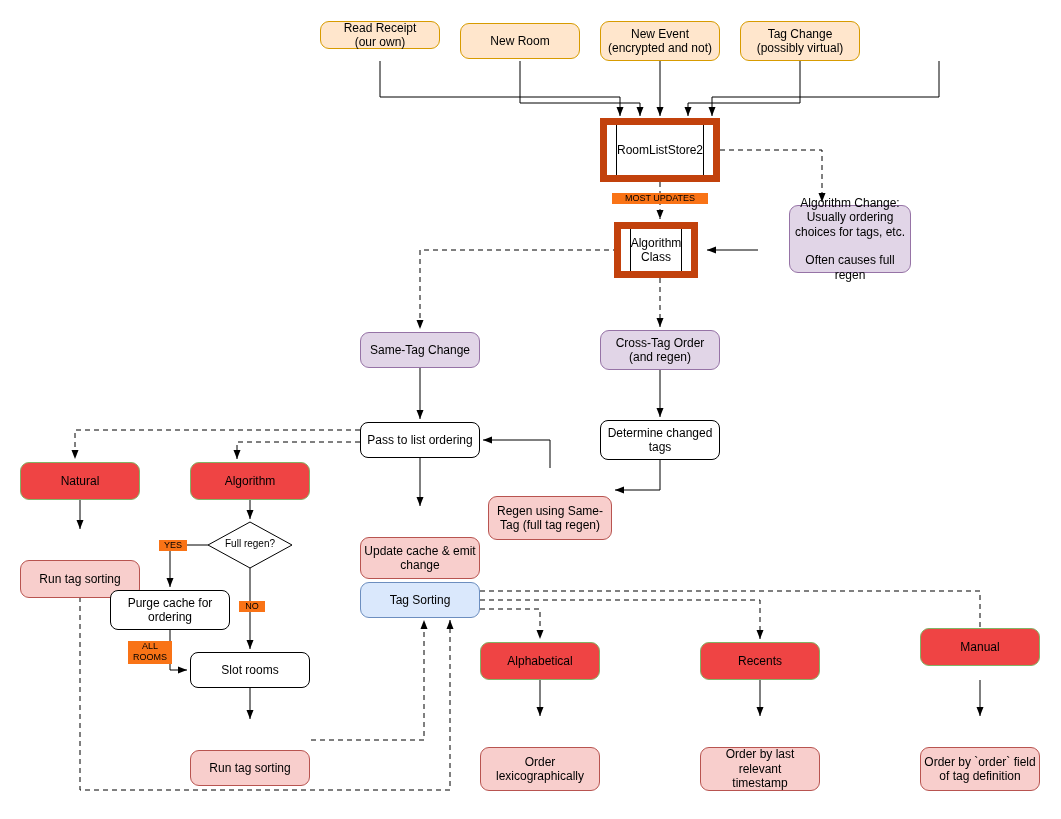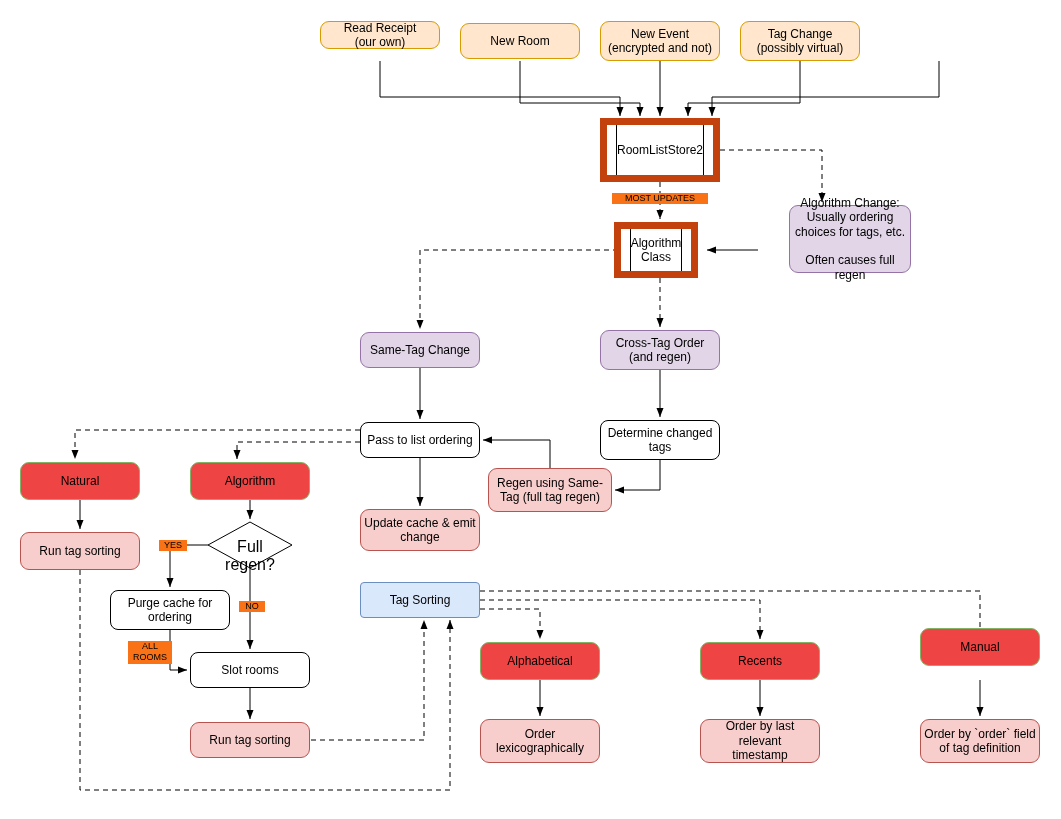--- a/index.html
+++ b/index.html
@@ -7,32 +7,32 @@
   #canvas { position:relative; width:1061px; height:819px; background:#ffffff; overflow:hidden; }
   #edges { position:absolute; left:0; top:0; display:block; }
   .node {
     position:absolute; display:flex; align-items:center; justify-content:center;
     text-align:center; font-size:12px; line-height:1.2; white-space:pre-line;
     padding:2px 3px;
   }
   .orange { background:#ffe6cc; border:1px solid #d79b00; border-radius:9px; }
   .purple { background:#e1d5e7; border:1px solid #9673a6; border-radius:9px; }
   .green  { background:#ef4444; border:1px solid #82b366; border-radius:9px; }
-  .red    { background:#f8cecc; border:1px solid #b85450; border-radius:9px; }
-  .blue   { background:#dae8fc; border:1px solid #6c8ebf; border-radius:4px; }
+  .red    { background:#f8cecc; border:1px solid #b85450; border-radius:9px;margin-top:28px; }
+  .blue   { background:#dae8fc; border:1px solid #6c8ebf; border-radius:9px; }
   .white-box { background:#ffffff; border:1px solid #000000; border-radius:8px; }
   .process { background:#ffffff; border:7px solid #c2410c; border-radius:0; }
   .process::before, .process::after { content:""; position:absolute; top:0; bottom:0; width:0; border-left:1px solid #000; }
   .process::before { left:9px; }
   .process::after { right:9px; }
   .edge-label {
     position:absolute; font-size:9px; line-height:1.25; background:#f97316;
     text-align:center; white-space:pre-line; padding:0 2px;
   }
-  .diamond-label { position:absolute; font-size:16px; line-height:1.1; text-align:center; background:transparent; }
+  .diamond-label { position:absolute; font-size:10px; line-height:1.1; text-align:center; background:transparent; }
   .edge { fill:none; stroke:#000000; stroke-width:1; }
   .dashed { stroke-dasharray:5,4; }
 </style>
 </head>
 <body>
 
 <div id="canvas">
 
   <svg id="edges" width="1061" height="819" viewBox="0 0 1061 819">
     <defs>

